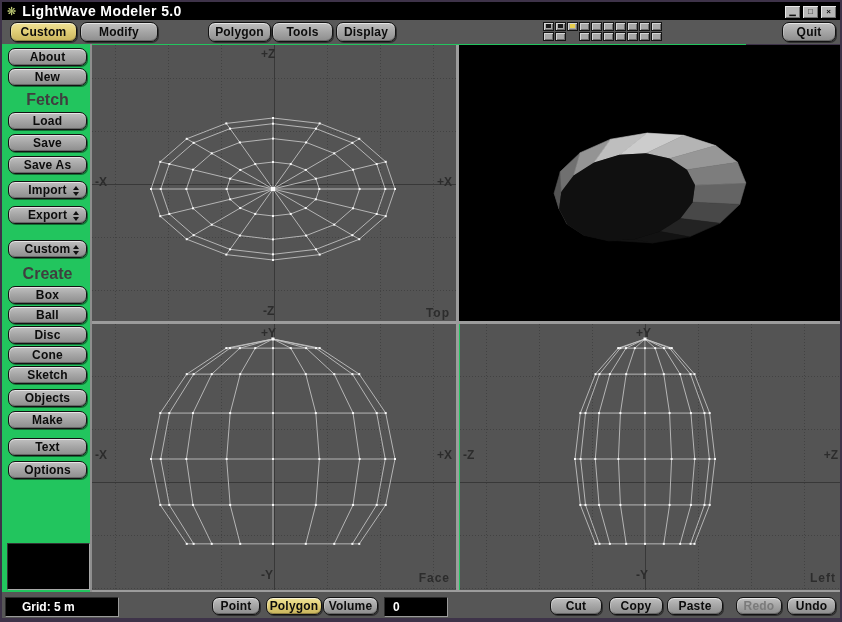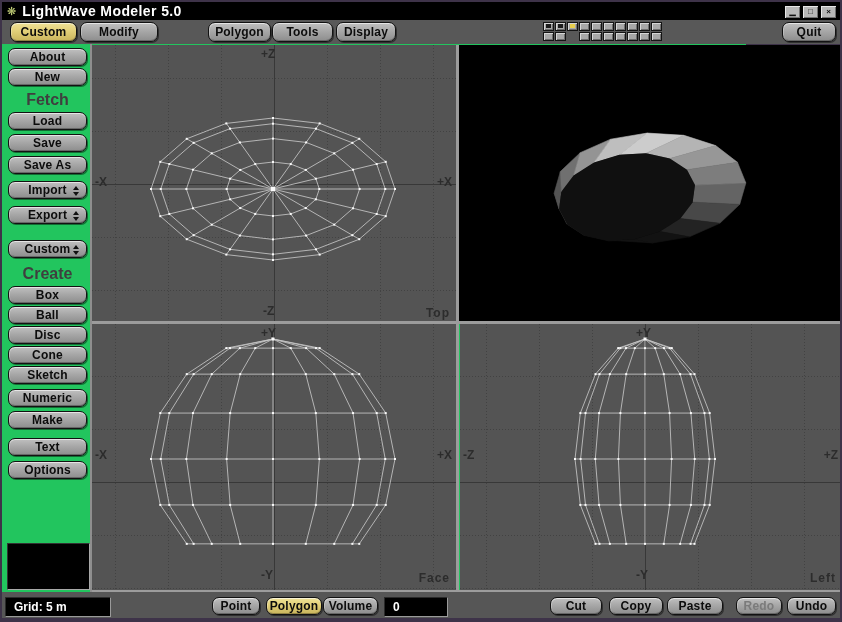--- a/index.html
+++ b/index.html
@@ -136,21 +136,21 @@
         <div class="btn sbtn" style="margin-top: 16px;">Custom<span class="spin">
             <span class="up"></span>
             <span class="dn"></span>
           </span></div>
         <div class="slabel" style="margin-top: 9px;">Create</div>
         <div class="btn sbtn" style="margin-top: 5px;">Box</div>
         <div class="btn sbtn" style="margin-top: 2px;">Ball</div>
         <div class="btn sbtn" style="margin-top: 2px;">Disc</div>
         <div class="btn sbtn" style="margin-top: 2px;">Cone</div>
         <div class="btn sbtn" style="margin-top: 2px;">Sketch</div>
-        <div class="btn sbtn" style="margin-top: 5px;">Numeric</div>
+        <div class="btn sbtn" style="margin-top: 5px;">Objects</div>
         <div class="btn sbtn" style="margin-top: 4px;">Make</div>
         <div class="btn sbtn" style="margin-top: 9px;">Text</div>
         <div class="btn sbtn" style="margin-top: 5px;">Options</div>
       </div>
     <div id="mini-preview" class="abs"></div>
 
     <div class="abs" style="left:88px;top:0;width:2px;height:548px;background:#8f8f8f;"></div>
     <div class="abs sep" style="left:454px;top:1px;width:3px;height:545px;"></div>
     <div class="abs sep" style="left:90px;top:277px;width:748px;height:3px;"></div>
     <div class="abs sep" style="left:90px;top:546px;width:748px;height:2px;"></div>
@@ -463,21 +463,21 @@
         </svg>
       <span class="axlab" style="left:176px;top:2px;">+Y</span>
       <span class="axlab" style="left:3px;top:124px;">-Z</span>
       <span class="axlab" style="right:2px;top:124px;">+Z</span>
       <span class="axlab" style="left:176px;bottom:8px;">-Y</span>
       <span class="vpname" style="right:4px;bottom:5px;">Left</span>
     </div>
   </div>
 
   <div id="statusbar" class="abs">
-    <div class="blackfield" style="left:3px;top:5px;width:96px;height:18px;padding-left:8px;">Grid: 5 m</div>
+    <div class="blackfield" style="left:3px;top:5px;width:96px;height:18px;padding-left:16px;">Grid: 5 m</div>
     <div id="modes">
         <div class="sbbtn btn" style="left: 210px; width: 48px;">Point</div>
         <div class="sbbtn btn yellow" style="left: 264px; width: 56px;">Polygon</div>
         <div class="sbbtn btn" style="left: 321px; width: 55px;">Volume</div>
       </div>
     <div class="blackfield" style="left:382px;top:5px;width:54px;height:18px;padding-left:8px;">0</div>
     <div id="actions">
         <div class="sbbtn btn" style="left: 548px; width: 52px;">Cut</div>
         <div class="sbbtn btn" style="left: 607px; width: 54px;">Copy</div>
         <div class="sbbtn btn" style="left: 665px; width: 56px;">Paste</div>

